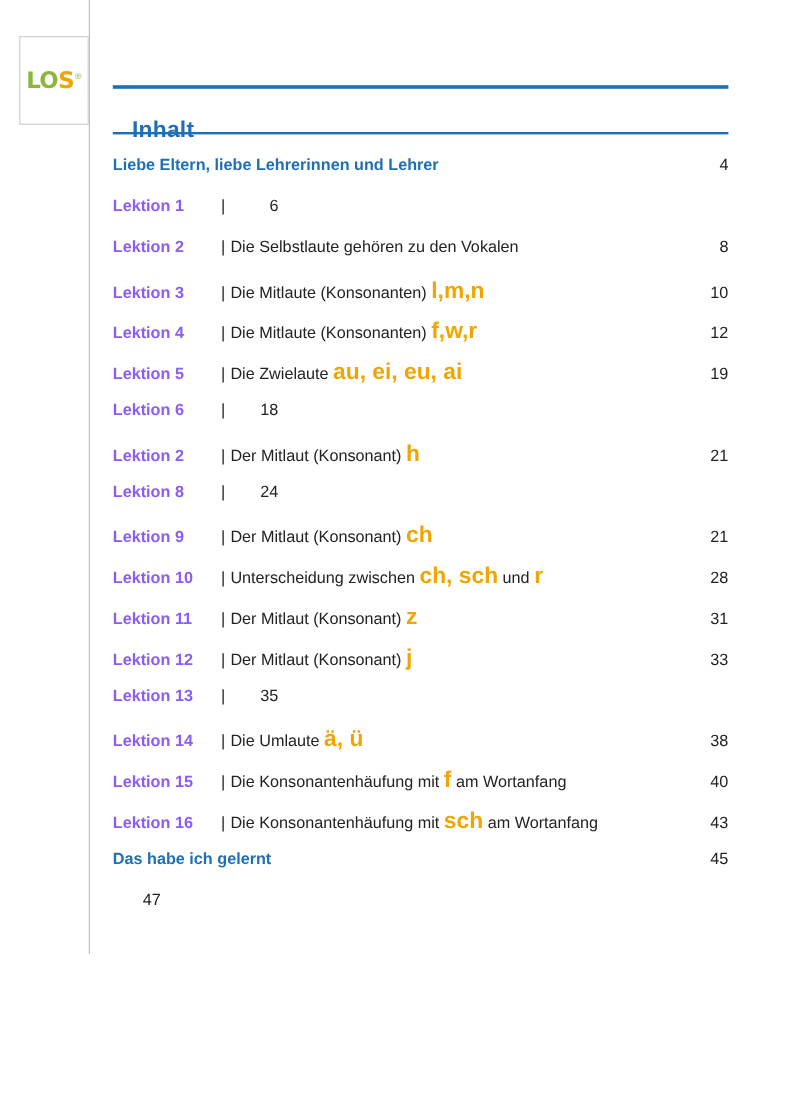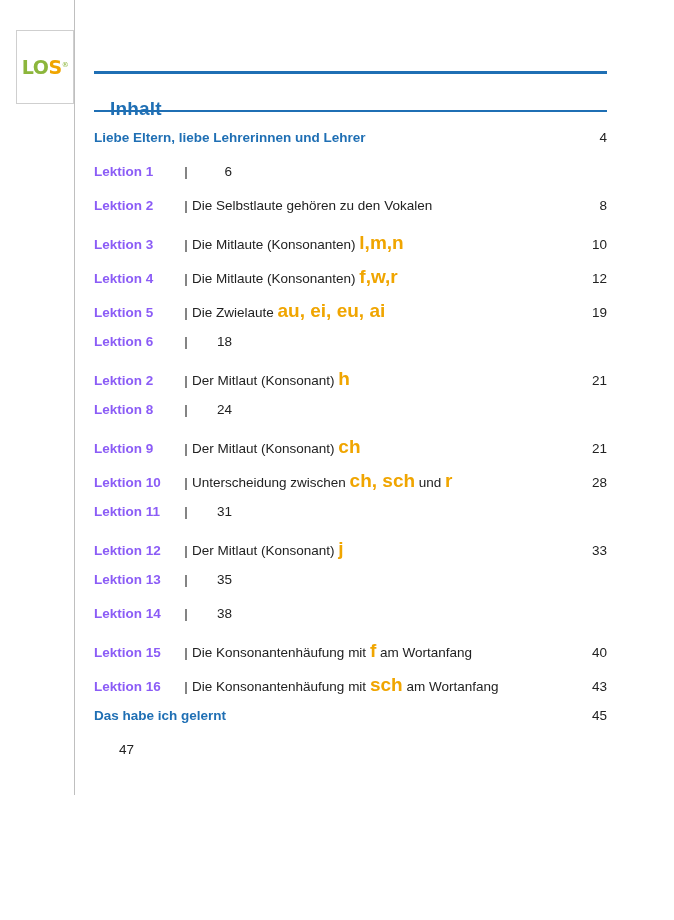--- a/index.html
+++ b/index.html
@@ -229,39 +229,41 @@
     <div class="toc-row">
       <div class="lesson-label">Lektion 10</div>
       <div class="sep">|</div>
       <div class="title"><span>Unterscheidung zwischen </span><span class="hl-big">ch, sch</span><span> und </span><span class="hl-big">r</span></div>
       <div class="pagenum">28</div>
     </div>
 
     <div class="toc-row">
       <div class="lesson-label">Lektion 11</div>
       <div class="sep">|</div>
+      <div class="title"><span>Der Mitlaut (Konsonant) </span><span class="hl-big">z</span></div>
       <div class="pagenum">31</div>
     </div>
 
     <div class="toc-row">
       <div class="lesson-label">Lektion 12</div>
       <div class="sep">|</div>
       <div class="title"><span>Der Mitlaut (Konsonant) </span><span class="hl-big">j</span></div>
       <div class="pagenum">33</div>
     </div>
 
     <div class="toc-row">
       <div class="lesson-label">Lektion 13</div>
       <div class="sep">|</div>
       <div class="pagenum">35</div>
     </div>
 
     <div class="toc-row">
       <div class="lesson-label">Lektion 14</div>
       <div class="sep">|</div>
+      <div class="title"><span>Die Umlaute </span><span class="hl-big">ä, ü</span></div>
       <div class="pagenum">38</div>
     </div>
 
     <div class="toc-row">
       <div class="lesson-label">Lektion 15</div>
       <div class="sep">|</div>
       <div class="title"><span>Die Konsonantenhäufung mit </span><span class="hl-big">f</span><span> am Wortanfang</span></div>
       <div class="pagenum">40</div>
     </div>
 

